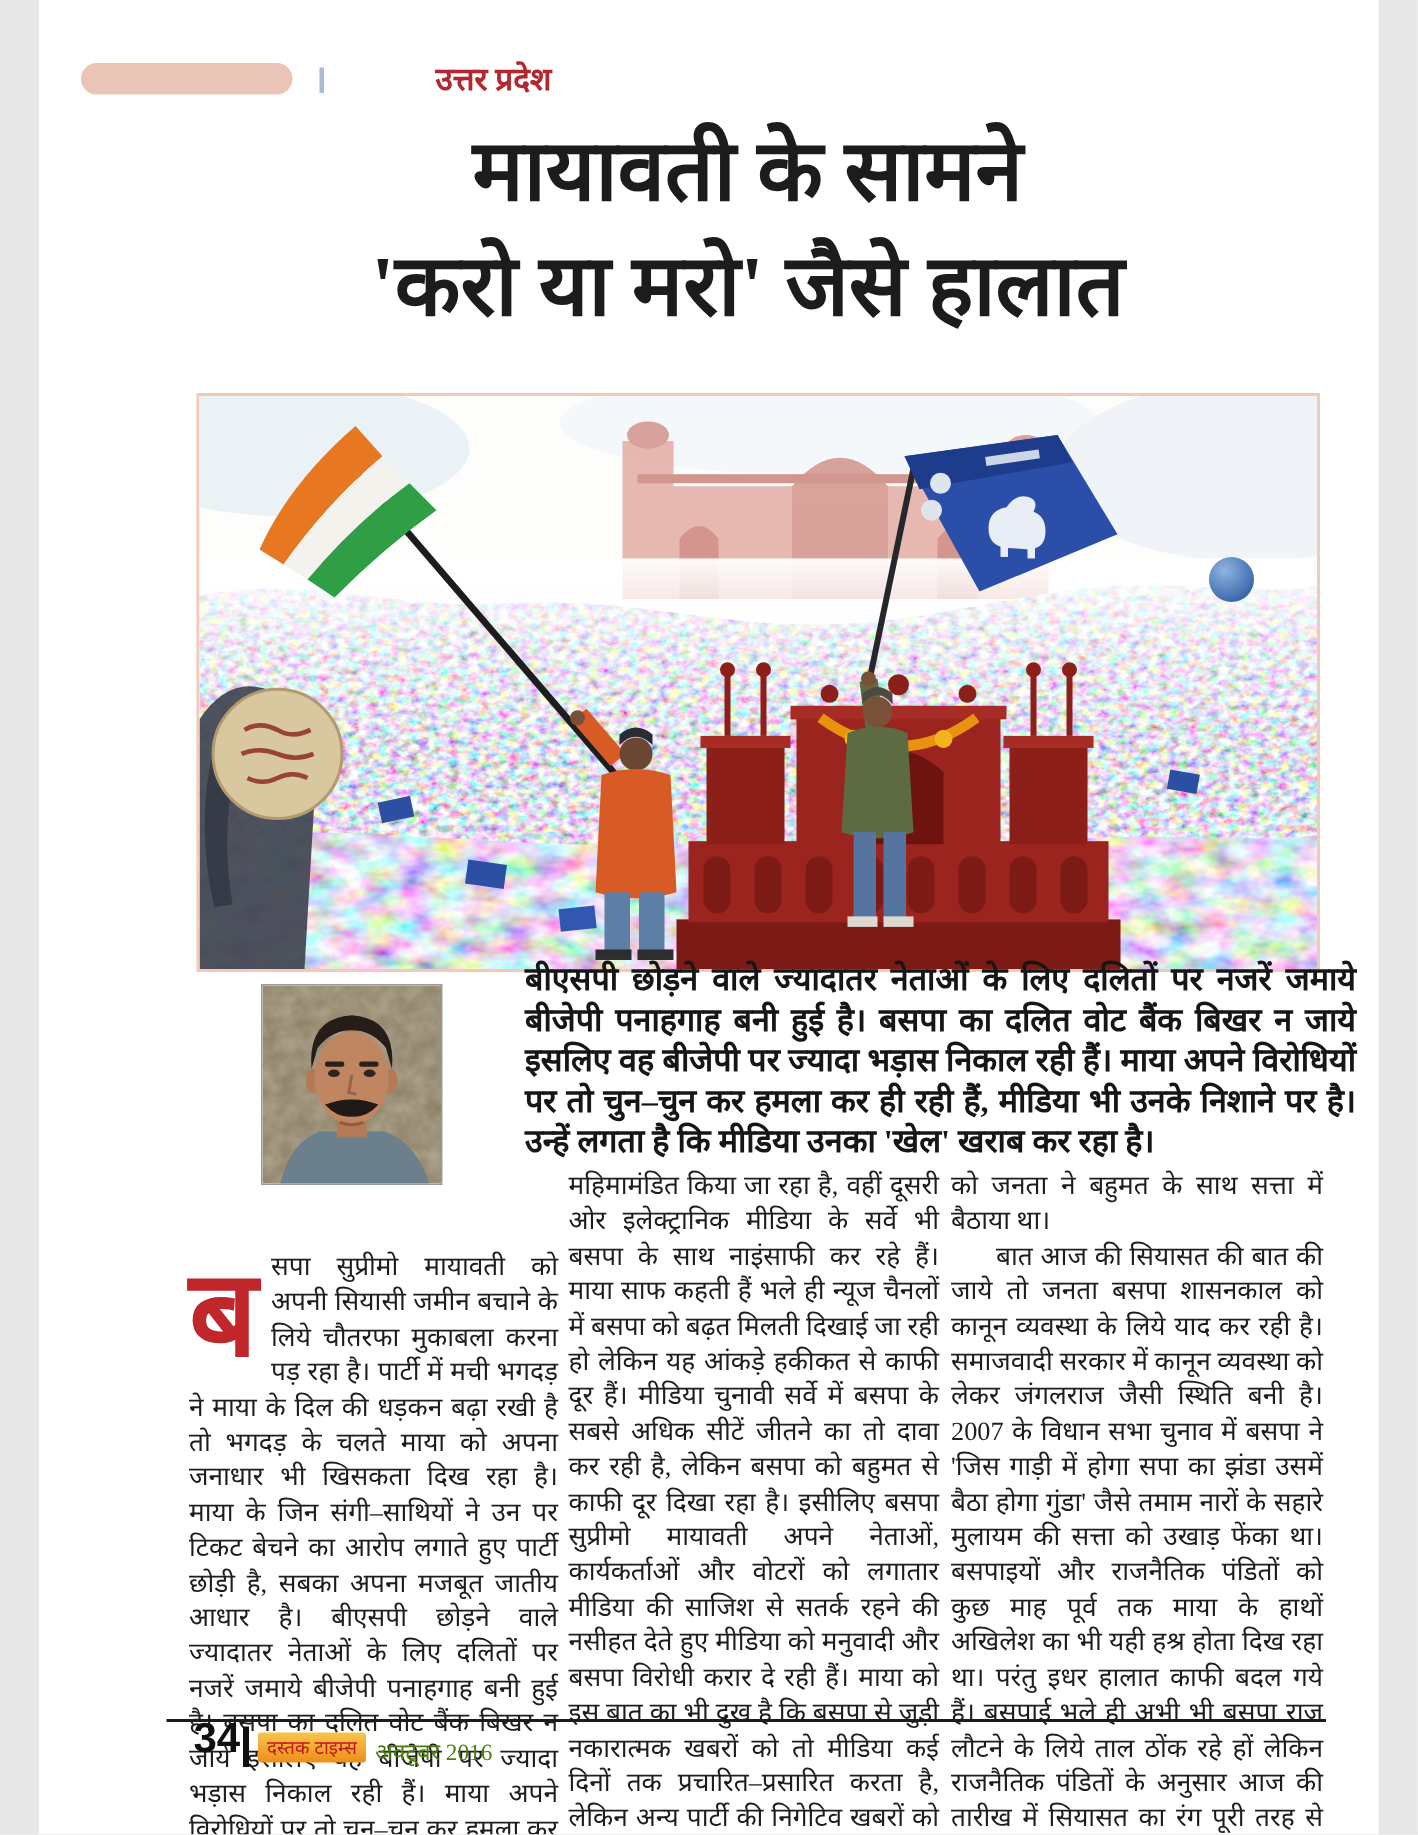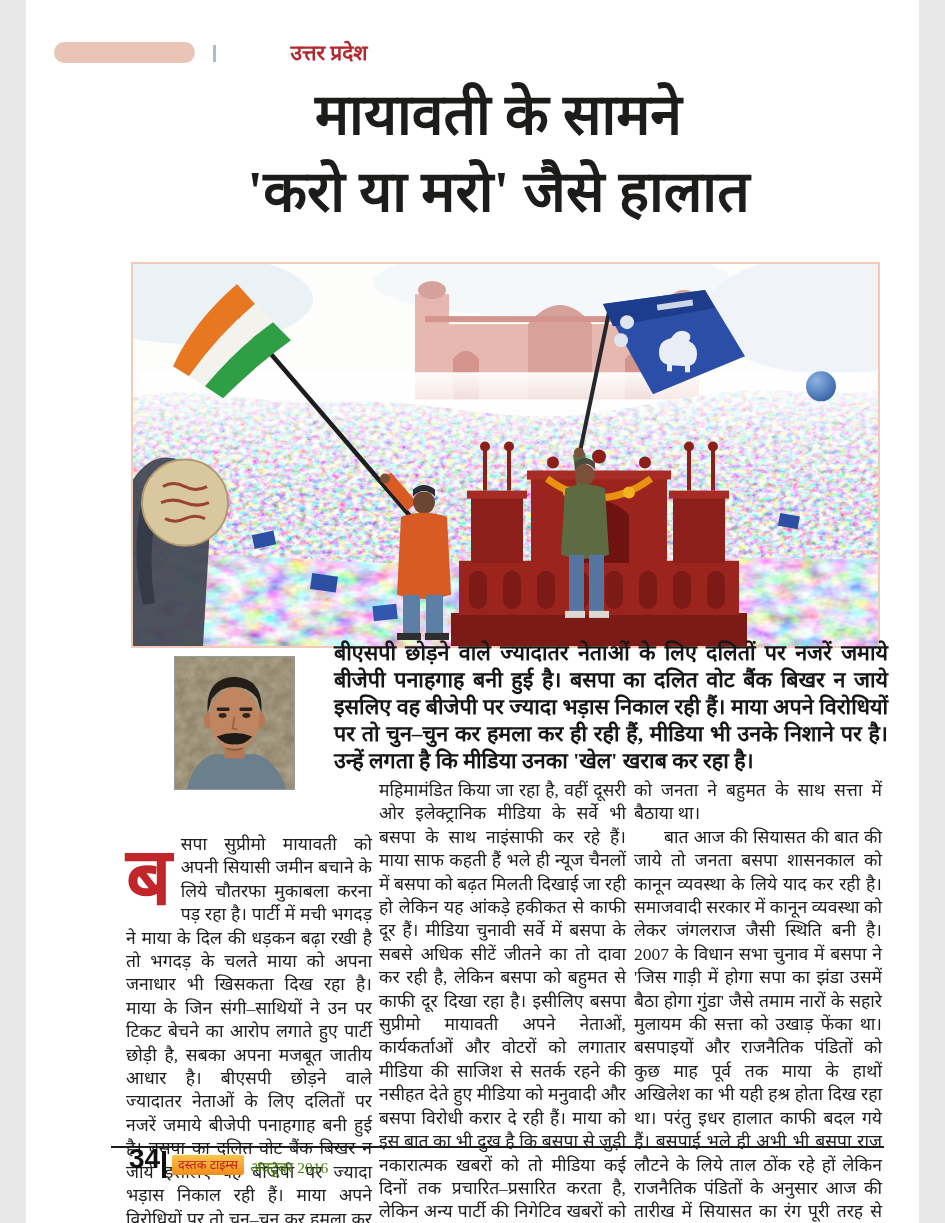--- a/index.html
+++ b/index.html
@@ -19,21 +19,21 @@
   .photo-frame{position:absolute;left:105px;top:262px;width:749px;height:386px;
                border:2px solid #f3c9b8;box-sizing:border-box;background:#fff;}
   .photo-frame svg{display:block;width:100%;height:100%;}
   
   .author-photo{position:absolute;left:148px;top:656px;width:121px;height:134px;
                 border:1px solid #9a9a9a;box-sizing:border-box;}
   .author-photo svg{display:block;width:100%;height:100%;}
   .author-name{position:absolute;left:108px;top:799px;width:200px;text-align:center;
                font-size:18px;color:#141414;}
   
-  .intro{position:absolute;left:308px;top:640px;width:554px;font-size:21.5px;line-height:27px;
+  .intro{position:absolute;left:324px;top:640px;width:554px;font-size:21.5px;line-height:27px;
          font-weight:bold;color:#161616;text-align:justify;}
   
   .col{position:absolute;font-size:17.5px;line-height:23.4px;color:#1d1d1d;text-align:justify;}
   .col p{margin:0;}
   #col1{left:100px;top:833px;width:246px;height:303px;}
   #col2{left:353px;top:779px;width:247px;height:357px;}
   #col3{left:608px;top:779px;width:248px;height:357px;}
   .dropcap{float:left;font-size:80px;line-height:88px;font-weight:bold;color:#c1262b;
            padding:0 9px 0 0;}
   .indent{text-indent:30px;}

